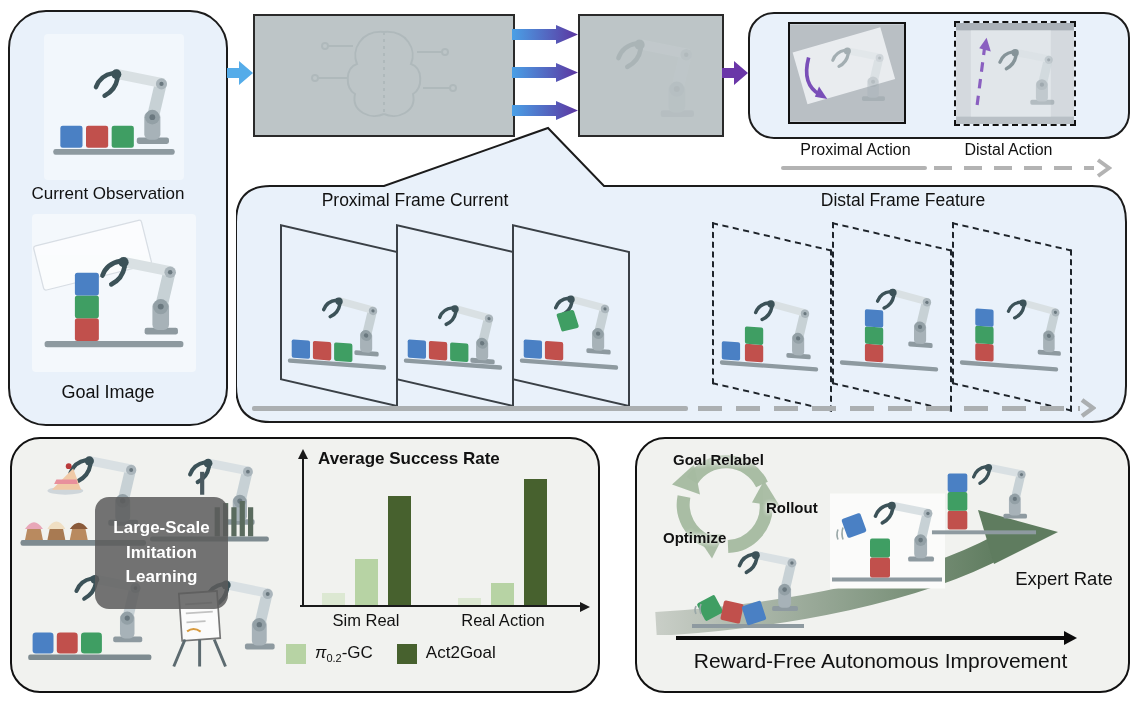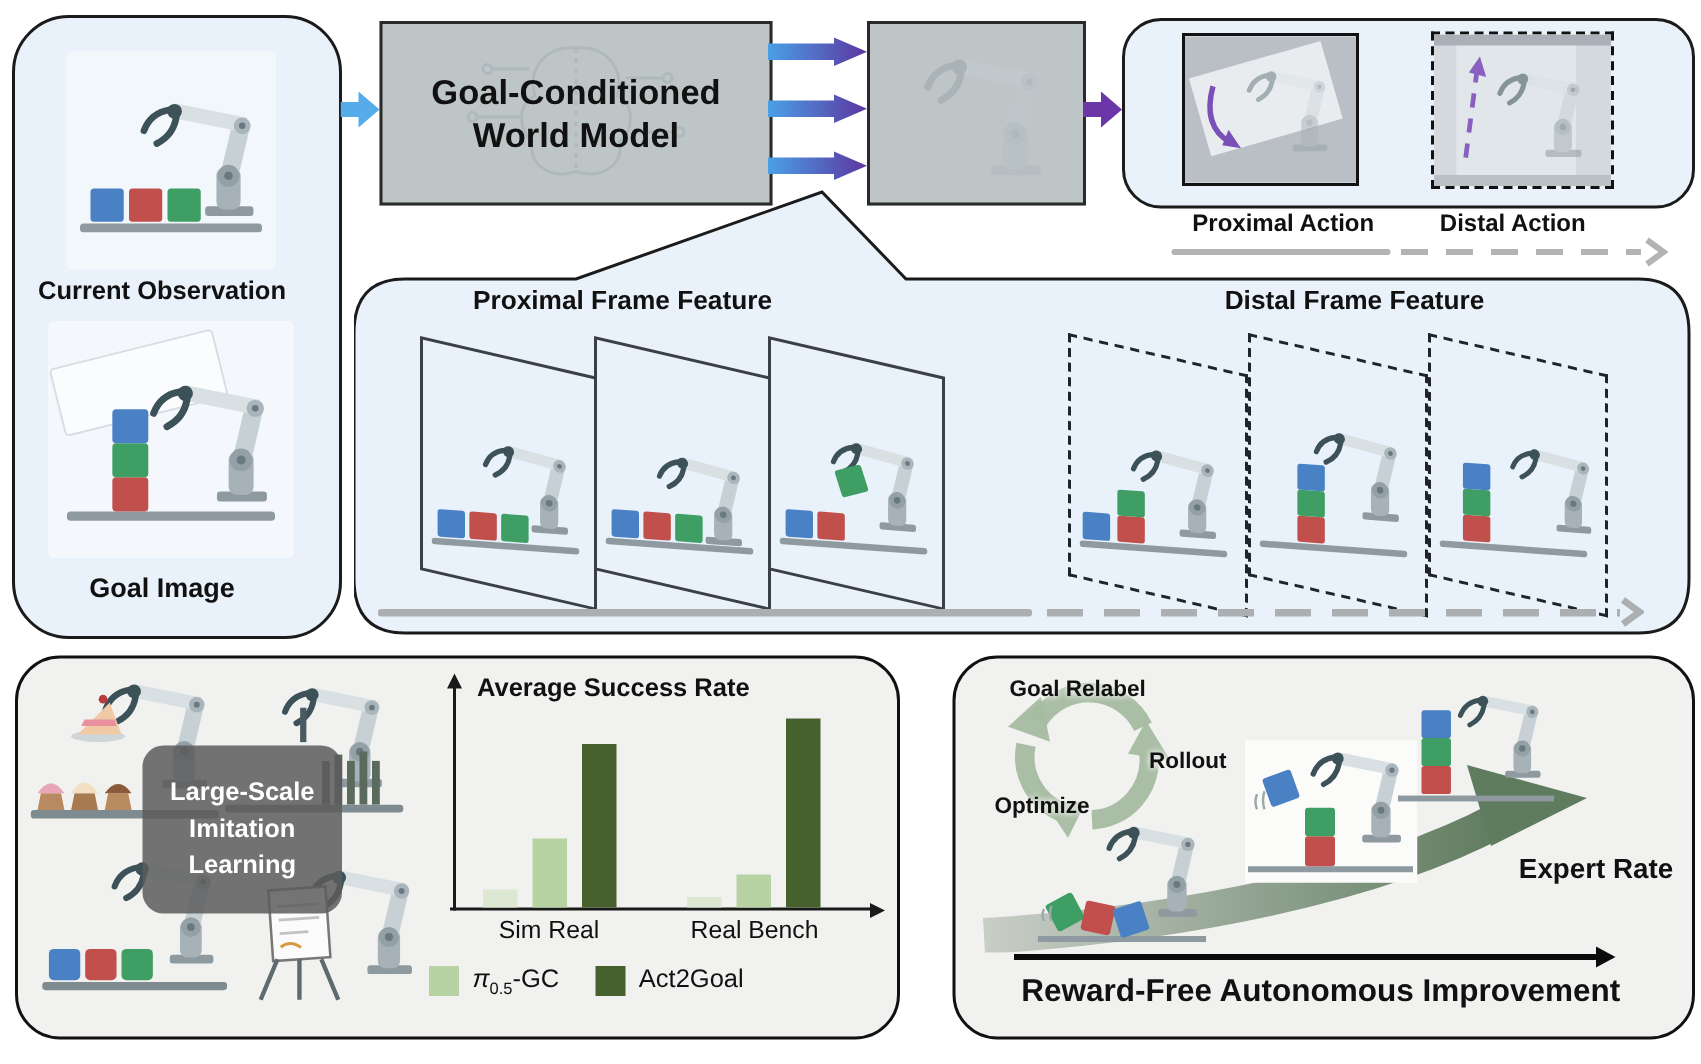--- a/index.html
+++ b/index.html
@@ -3,21 +3,21 @@
 <meta charset="utf-8">
 <style>
   html,body{margin:0;padding:0;}
   body{
     width:1134px;height:709px;position:relative;background:#ffffff;overflow:hidden;
     font-family:"Liberation Sans","DejaVu Sans",sans-serif;color:#111;
   }
   .abs{position:absolute;}
   .panel-blue{background:#e9f1fa;border:2px solid #1b1b1b;}
   .panel-gray{background:#f1f2ef;border:2px solid #111;}
-  .bold{font-weight:bold;}
+  .bold{font-weight:normal;}
   .ctr{text-align:center;}
 
   
   #left-panel{left:8px;top:10px;width:216px;height:412px;border-radius:38px;}
   #obs-img{left:44px;top:34px;width:140px;height:146px;background:#f2f7fc;border-radius:4px;}
   #obs-label{left:8px;top:184px;width:200px;font-size:17px;}
   #goal-img{left:32px;top:214px;width:164px;height:158px;background:#f4f8fc;border-radius:4px;}
   #goal-label{left:8px;top:382px;width:200px;font-size:18px;}
 
   
@@ -160,21 +160,20 @@
       <circle cx="70" cy="30" r="3"></circle>
         <path d="M73 30 H98"></path>
       <circle cx="60" cy="62" r="3"></circle>
         <path d="M63 62 H92"></path>
       <circle cx="190" cy="36" r="3"></circle>
         <path d="M187 36 H162"></path>
       <circle cx="198" cy="72" r="3"></circle>
         <path d="M195 72 H168"></path>
     </g>
   </svg>
-  <div class="box-title ctr">Goal-Conditioned World Model</div>
 </div>
 
 <svg class="abs" style="left:512px;top:25px;width:66px;height:99px" viewBox="0 0 66 99">
   <path d="M0 4 H44 V0 L66 9.5 L44 19 V15 H0 Z" fill="url(#grad-bp)"></path>
   <path d="M0 4 H44 V0 L66 9.5 L44 19 V15 H0 Z" fill="url(#grad-bp)" transform="translate(0,38)"></path>
   <path d="M0 4 H44 V0 L66 9.5 L44 19 V15 H0 Z" fill="url(#grad-bp)" transform="translate(0,76)"></path>
 </svg>
 
 <div id="action-expert-box" class="abs gray-box">
   <svg class="box-bg" viewBox="0 0 142 119">
@@ -207,21 +206,21 @@
 </svg>
 
 <div id="proximal-action-label" class="abs bold ctr">Proximal Action</div>
 <div id="distal-action-label" class="abs bold ctr">Distal Action</div>
 <div id="proximal-line" class="abs"></div>
 <div id="distal-line" class="abs"></div>
 <svg class="abs" style="left:1096px;top:158px;width:16px;height:20px" viewBox="0 0 16 20">
   <path d="M2 2 L13 10 L2 18" stroke="#b3b3b3" stroke-width="4" fill="none"></path>
 </svg>
 
-<div id="proximal-feature-title" class="abs bold ctr">Proximal Frame Feature</div>
+<div id="proximal-feature-title" class="abs bold ctr">Proximal Frame Current</div>
 <div id="distal-feature-title" class="abs bold ctr">Distal Frame Feature</div>
 
 <div id="pframe1" class="frame">
   <svg viewBox="0 0 110 92">
     <use href="#sym-arm" x="26" y="2" width="84" height="76"></use>
     <rect x="4" y="78" width="102" height="4.5" rx="2" fill="#8e9aa0"></rect>
     <rect x="8" y="58" width="19" height="19" rx="2" fill="#4a80c4"></rect>
     <rect x="30" y="58" width="19" height="19" rx="2" fill="#c1504c"></rect>
     <rect x="52" y="58" width="19" height="19" rx="2" fill="#3f9e63"></rect>
   </svg>
@@ -345,25 +344,25 @@
         <div class="bar" style="height: 31%; background: rgb(183, 211, 164);"></div>
         <div class="bar" style="height: 73%; background: rgb(71, 97, 46);"></div>
       </div>
       <div class="bar-group">
         <div class="bar" style="height: 5%; background: rgb(220, 232, 210);"></div>
         <div class="bar" style="height: 15%; background: rgb(183, 211, 164);"></div>
         <div class="bar" style="height: 84%; background: rgb(71, 97, 46);"></div>
       </div>
     </div>
   <div class="cat-label" id="cat-0">Sim Real</div>
-  <div class="cat-label" id="cat-1">Real Bench</div>
+  <div class="cat-label" id="cat-1">Real Action</div>
   <div id="legend">
     <div class="legend-item">
       <div class="swatch" style="background-color: rgb(183, 211, 164);"></div>
-      <span><span class="math">π</span><sub>0.5</sub><span>-GC</span></span>
+      <span><span class="math">π</span><sub>0.2</sub><span>-GC</span></span>
     </div>
     <div class="legend-item">
       <div class="swatch" style="background-color: rgb(71, 97, 46);"></div>
       <span><span>Act2Goal</span><sub></sub><span></span></span>
     </div>
   </div>
 </div>
 
 <div id="improve-panel" class="abs panel-gray"></div>
 

